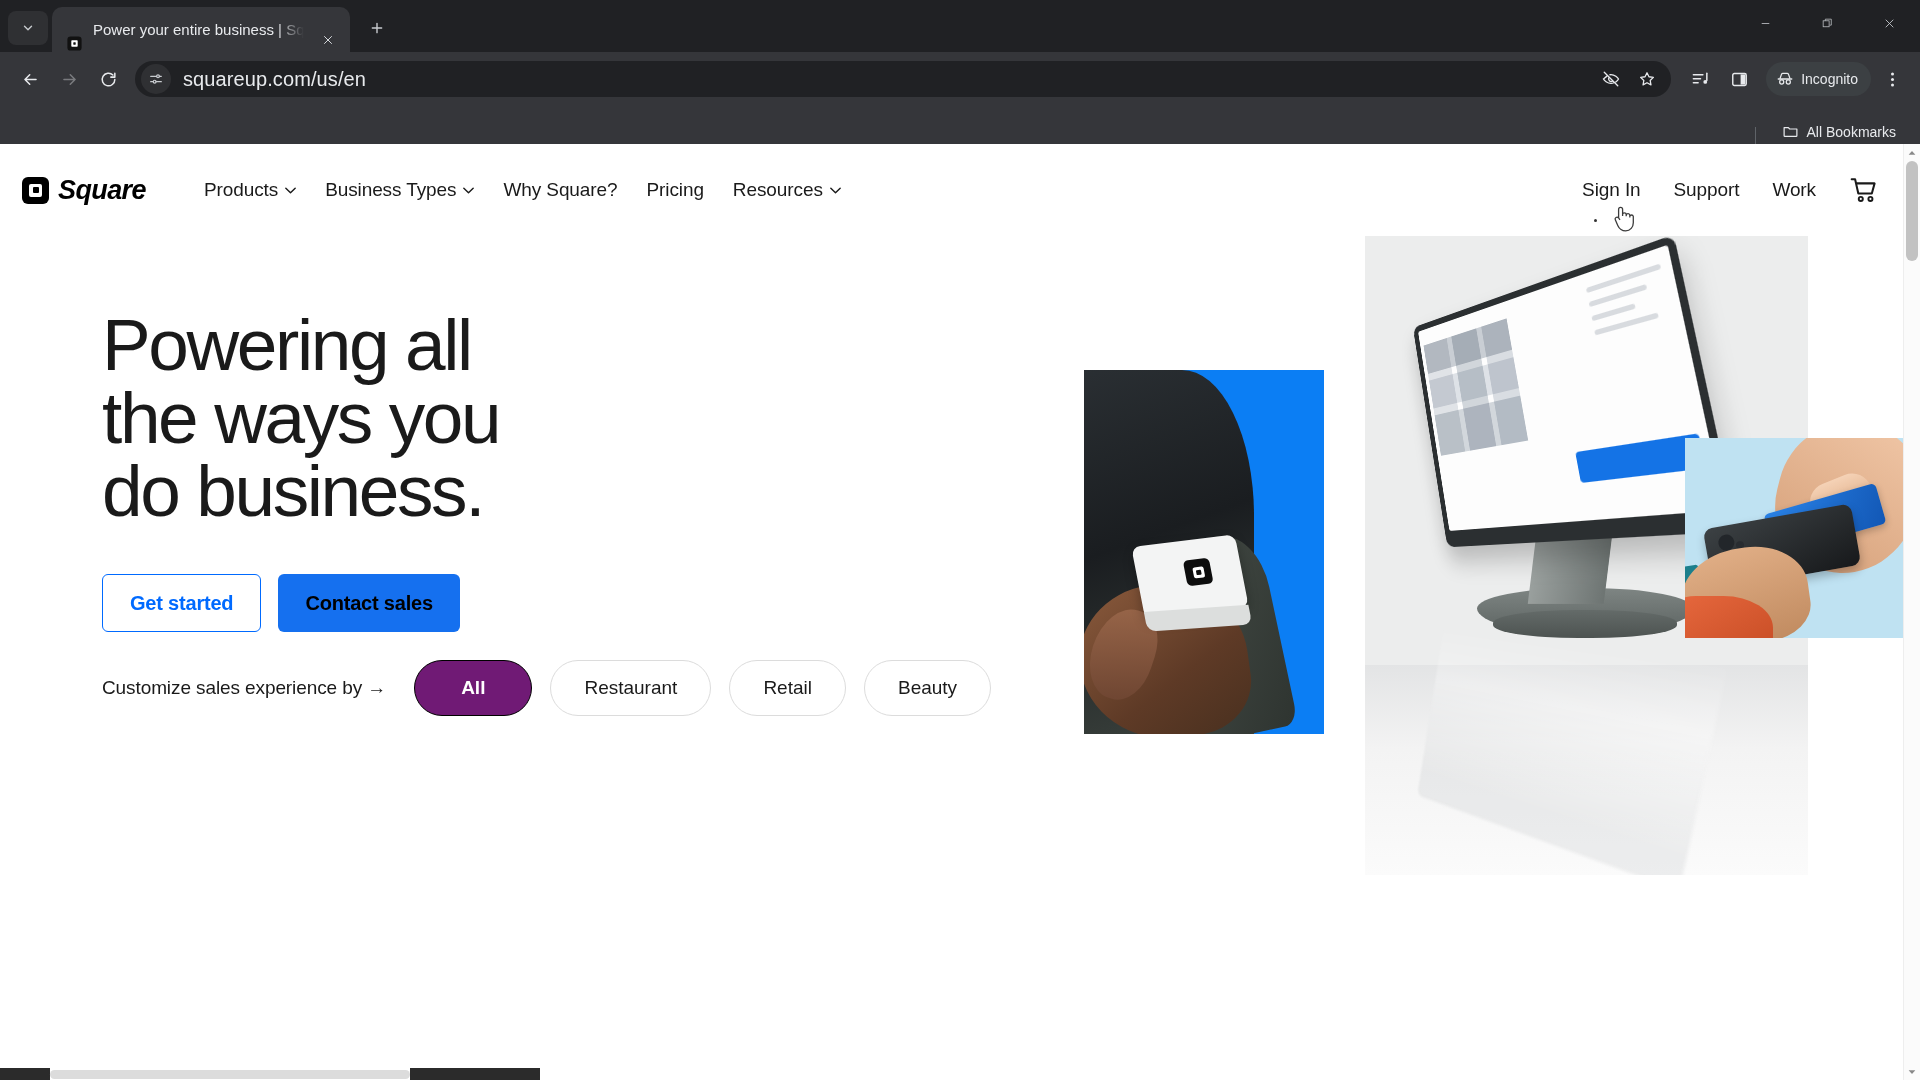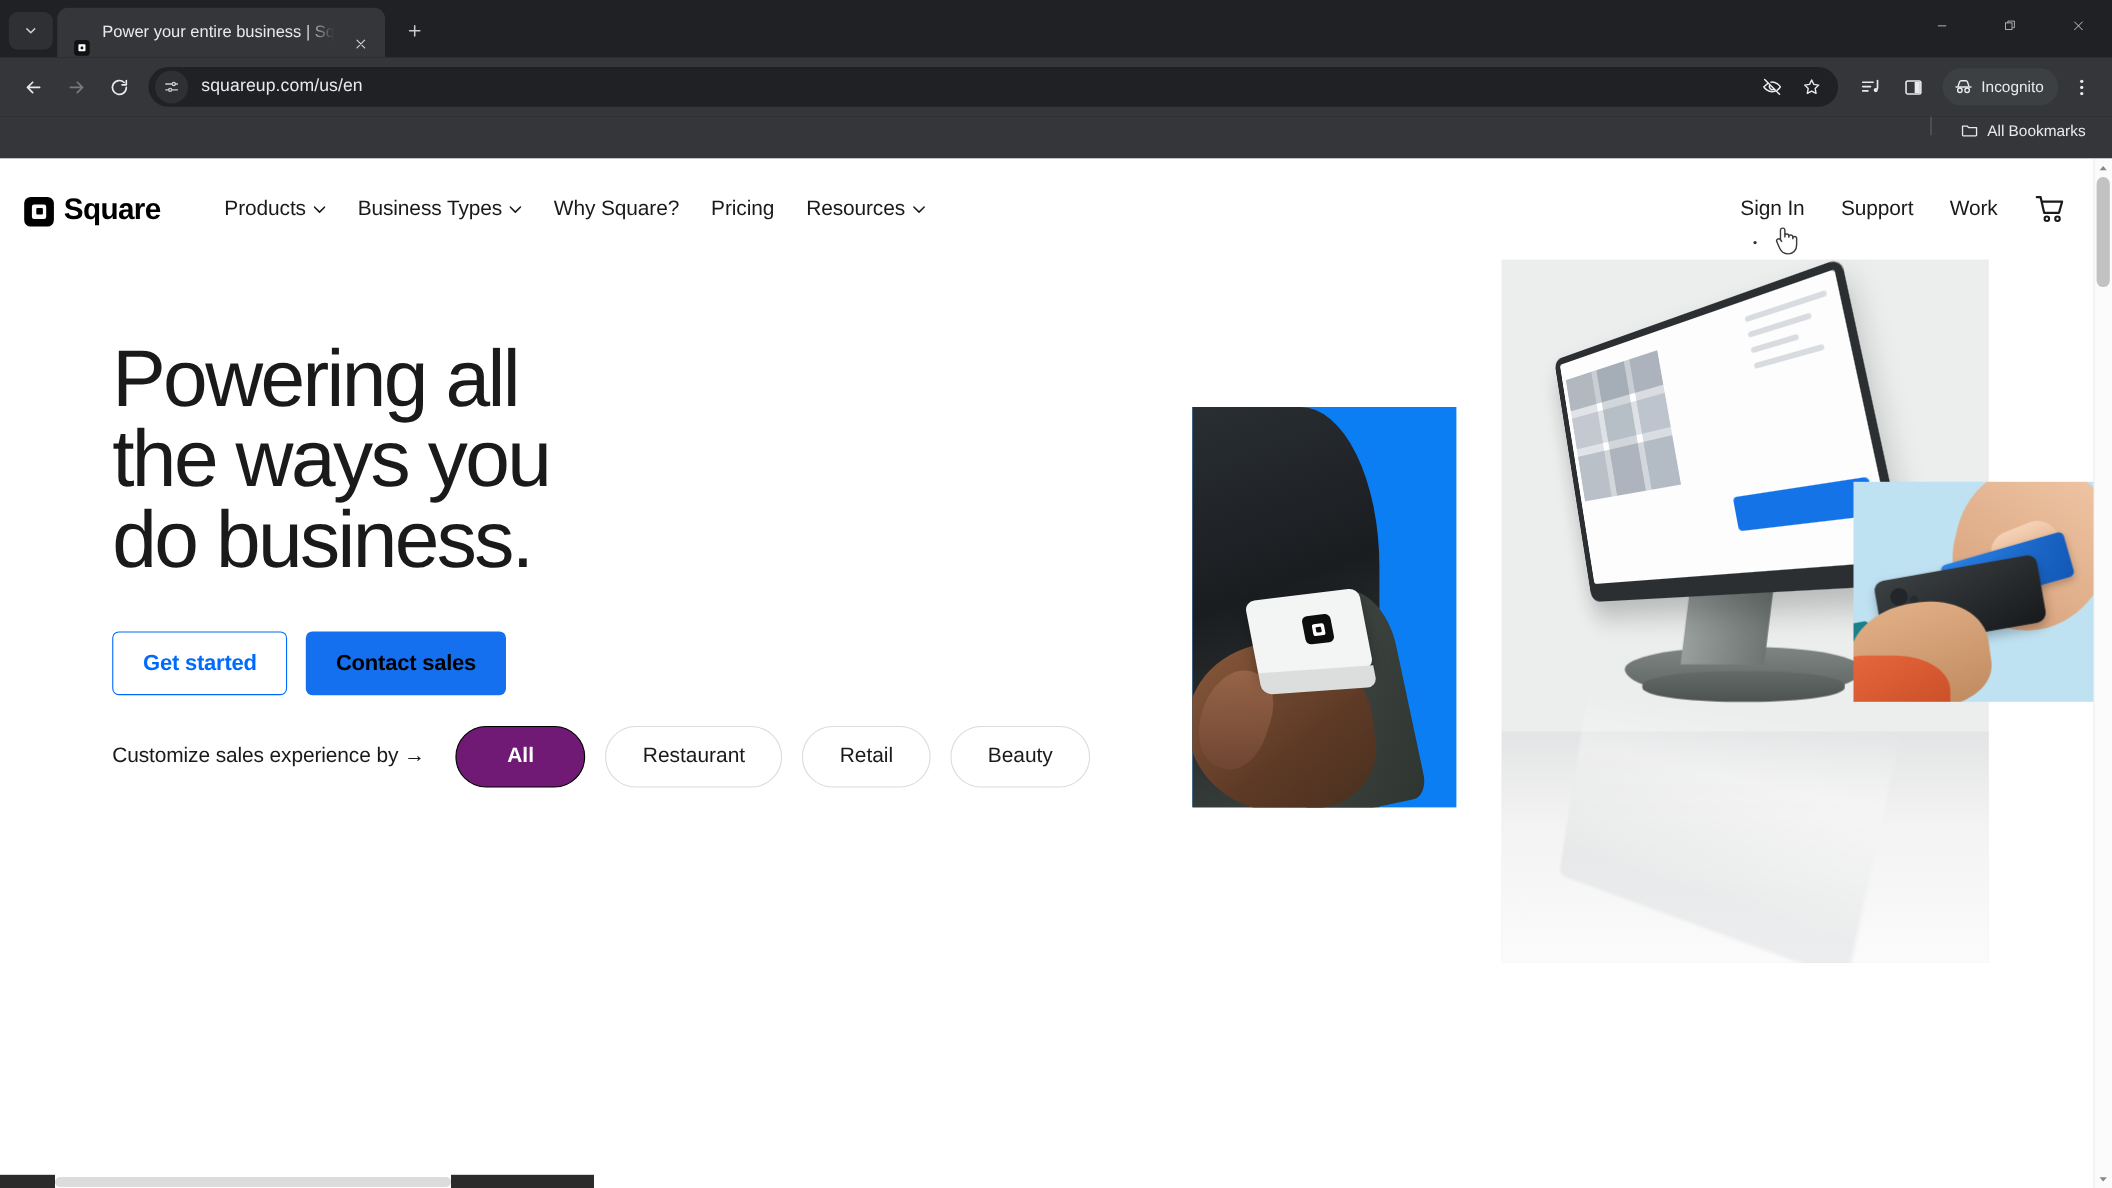--- a/index.html
+++ b/index.html
@@ -44,52 +44,52 @@
   .tb-btn { width:36px; height:36px; border-radius:50%; display:flex; align-items:center; justify-content:center; flex:none; }
   .tb-btn svg { width:19px; height:19px; }
   .tb-btn.disabled svg { opacity:0.38; }
 
   .omnibox {
     flex:1; height:36px; background:#202124; border-radius:18px; margin:0 8px 0 6px;
     display:flex; align-items:center; padding:0 6px 0 6px; min-width:0; position:relative;
   }
   .omni-icon { width:30px; height:30px; border-radius:50%; background:#2f3033; display:flex; align-items:center; justify-content:center; flex:none; }
   .omni-icon svg { width:16px; height:16px; }
-  .omni-url { color:#e8eaed; font-size:16px; margin-left:12px; white-space:nowrap; letter-spacing:0.1px; }
+  .omni-url { color:#e8eaed; font-size:20px; margin-left:12px; white-space:nowrap; letter-spacing:0.1px; }
   .omni-right { margin-left:auto; display:flex; align-items:center; gap:4px; padding-right:2px; }
   .omni-right .tb-btn { width:32px; height:32px; }
   .omni-right .tb-btn svg { width:18px; height:18px; }
 
   .incognito-chip {
     height:34px; border-radius:17px; background:#3c4043; display:flex; align-items:center;
     gap:7px; padding:0 13px 0 10px; margin-left:6px; flex:none;
   }
   .incognito-chip span { color:#e8eaed; font-size:14px; white-space:nowrap; }
   .incognito-chip svg { width:18px; height:18px; }
 
-  .bookmarkbar { height:38px; background:#35363a; display:flex; align-items:flex-start; justify-content:flex-end; padding-right:16px; gap:0; }
+  .bookmarkbar { height:38px; background:#35363a; display:flex; align-items:flex-end; justify-content:flex-end; padding-right:16px; gap:0; }
   .bm-sep { width:1px; height:17px; background:#5f6368; margin-right:18px; }
   .bm-all { display:flex; align-items:center; gap:8px; padding:4px 8px; border-radius:6px; }
   .bm-all span { color:#e8eaed; font-size:14px; }
   .bm-all svg { width:17px; height:17px; }
 
   
   .viewport { flex:1; background:#ffffff; position:relative; overflow:hidden; display:flex; }
   .page { flex:1; background:#fff; position:relative; overflow:hidden; }
 
   
   .vscroll { width:17px; background:#fbfbfb; border-left:1px solid #eee; position:relative; flex:none; }
   .vs-arrow { height:17px; display:flex; align-items:center; justify-content:center; }
   .vs-arrow svg { width:8px; height:8px; }
   .vs-arrow.bottom { position:absolute; bottom:0; left:0; right:0; }
   .vs-thumb { position:absolute; top:17px; left:2px; right:2px; height:100px; background:#c2c2c2; border-radius:7px; }
 
   
   .site-header { height:92px; display:flex; align-items:center; padding:0 24px 0 22px; }
-  .logo { display:flex; align-items:flex-end; gap:9px; margin-right:58px; }
+  .logo { display:flex; align-items:center; gap:9px; margin-right:58px;font-style:italic; }
   .logo-mark { width:27px; height:27px; background:#000; border-radius:6px; display:flex; align-items:center; justify-content:center; }
   .logo-inner { width:13px; height:13px; background:#fff; border-radius:2px; display:flex; align-items:center; justify-content:center; }
   .logo-dot { width:6px; height:6px; background:#000; border-radius:1px; }
   .logo-text { font-size:27px; font-weight:700; color:#000; letter-spacing:-0.6px; }
 
   .mainnav { display:flex; align-items:center; gap:29px; }
   .navitem { display:flex; align-items:center; gap:7px; font-size:19px; color:#1a1a1a; font-weight:500; letter-spacing:-0.1px; }
   .caret { width:11px; height:7px; }
 
   .nav-right { margin-left:auto; display:flex; align-items:center; gap:33px; position:relative; }

